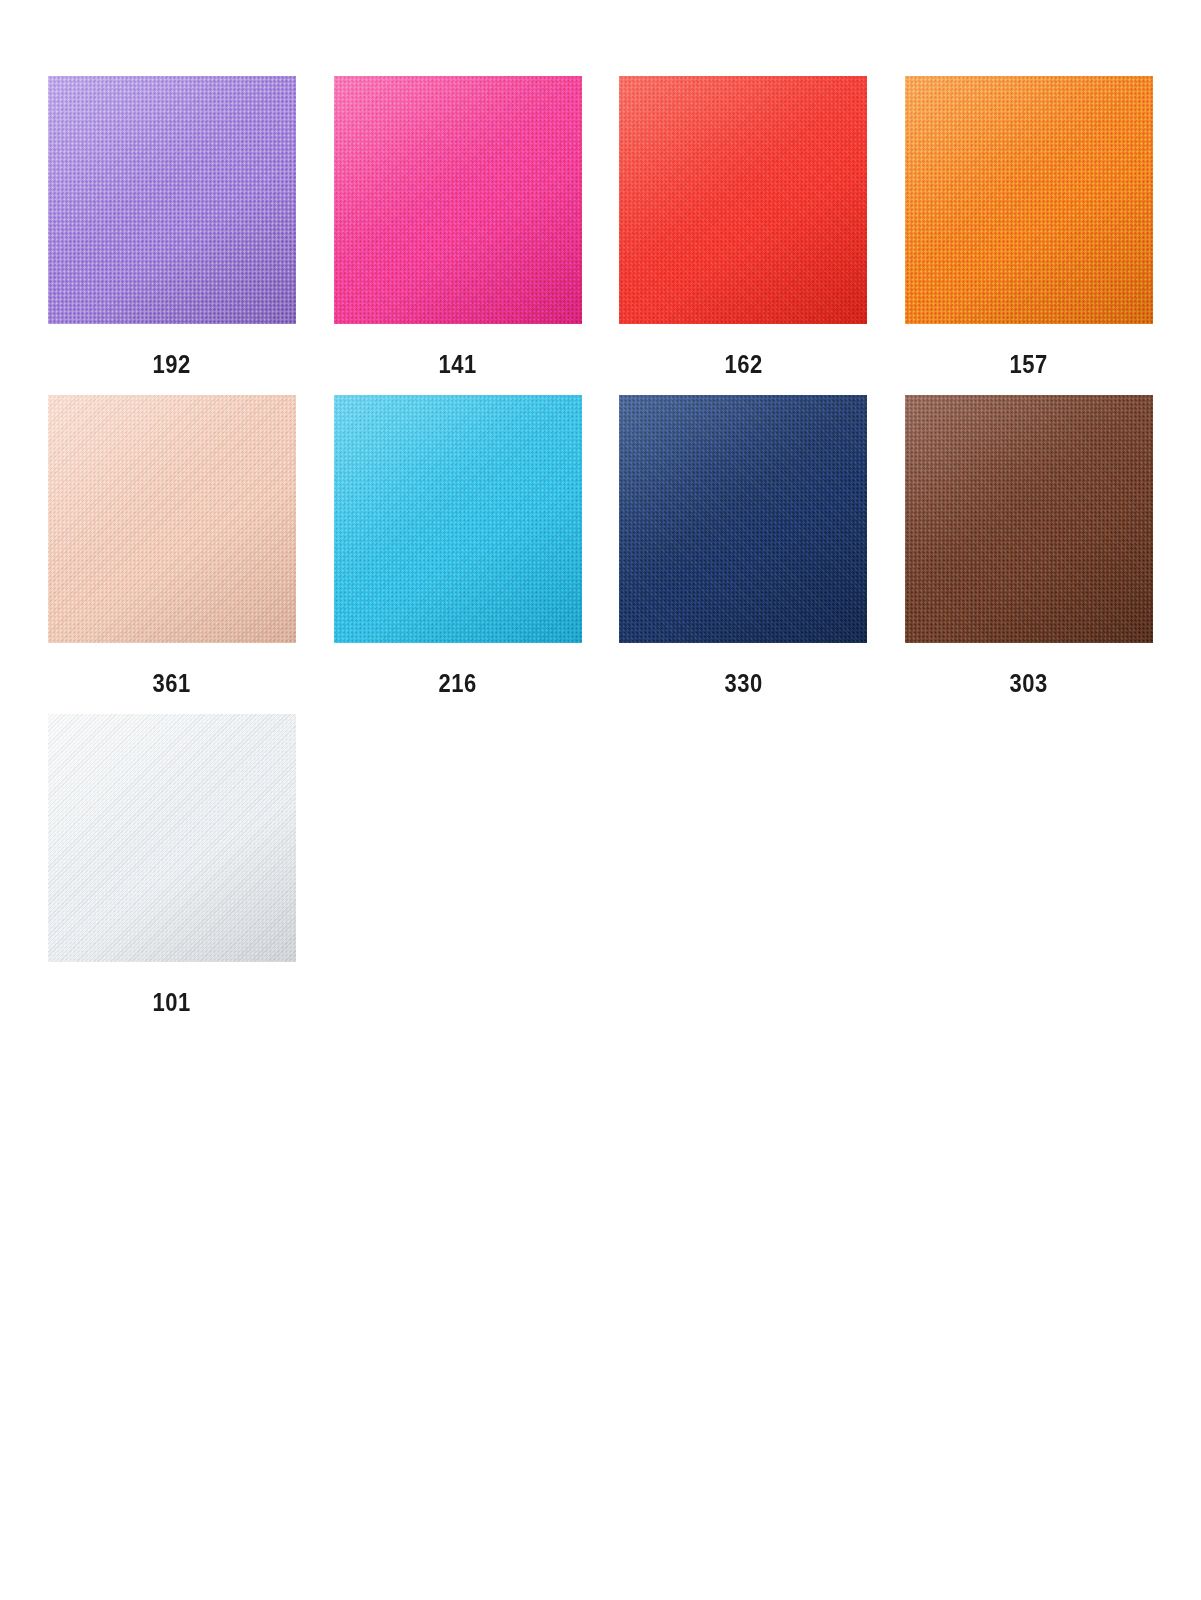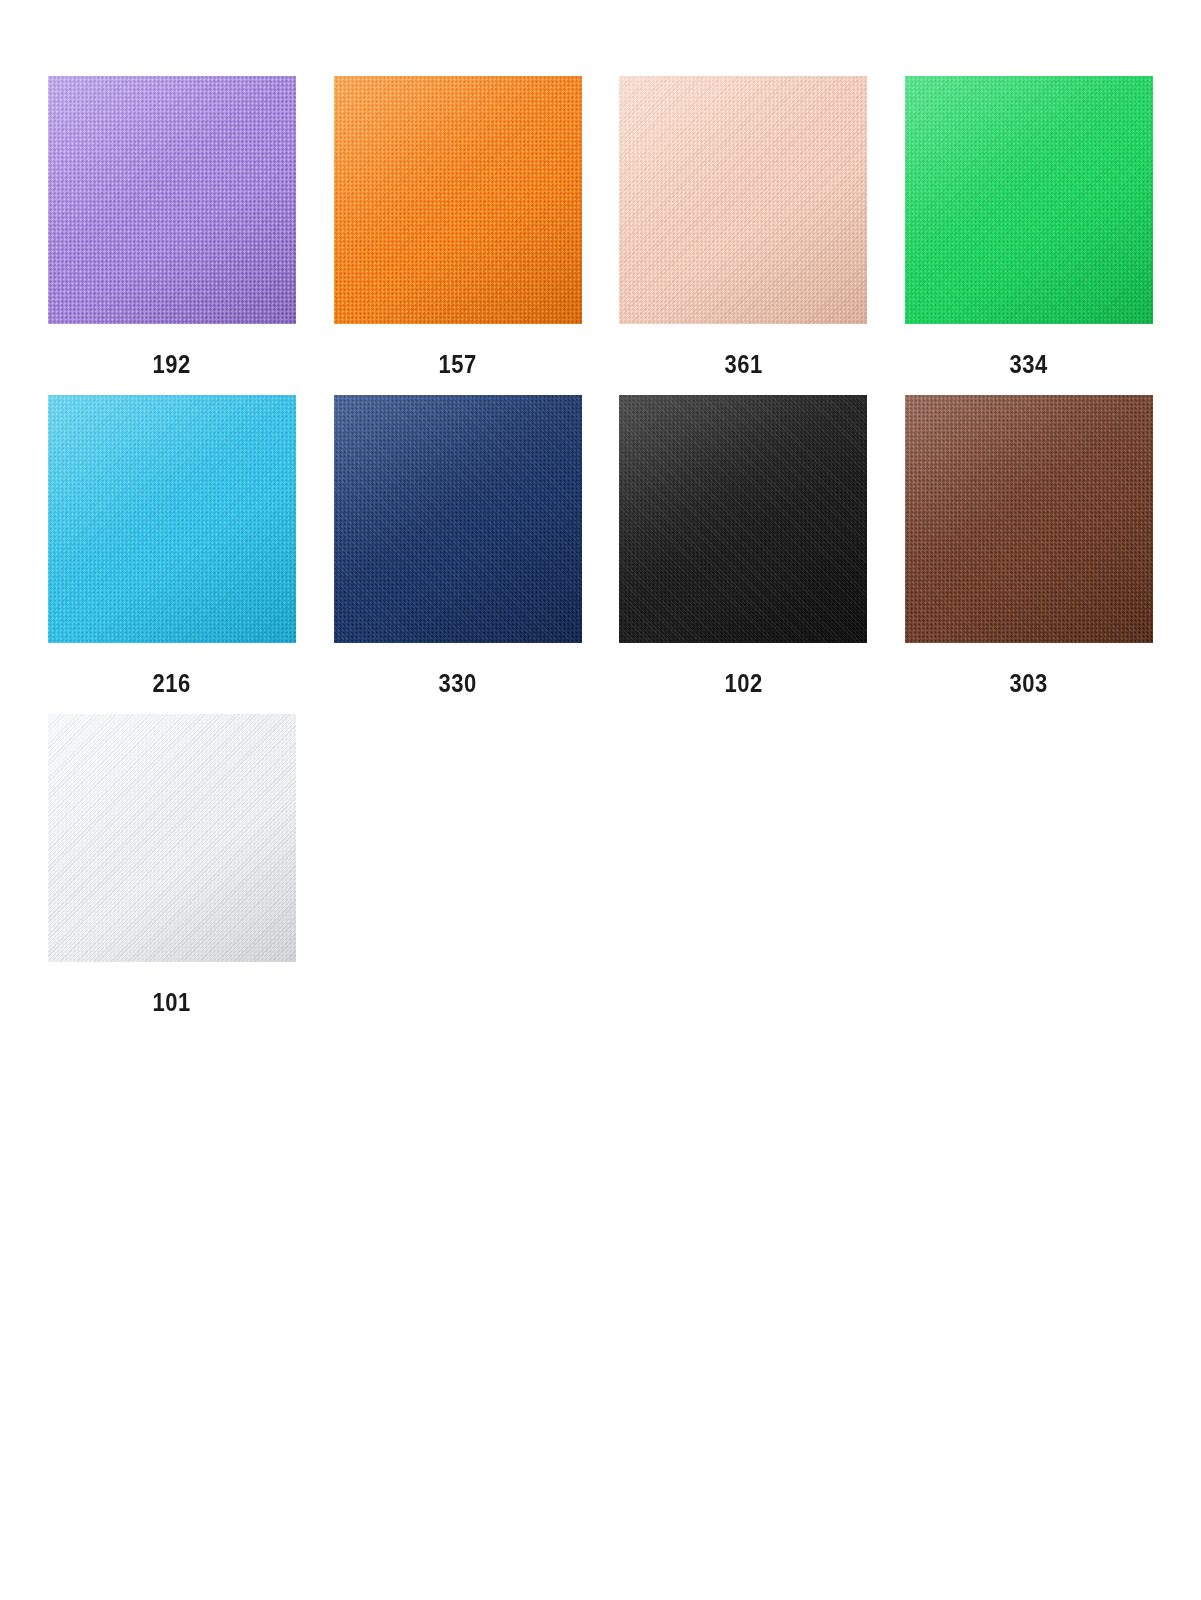--- a/index.html
+++ b/index.html
@@ -138,21 +138,39 @@
     <div class="swatch-cell">
       <div class="swatch-chip">
         <div class="base" style="background: linear-gradient(143deg, rgb(183, 156, 234) 0%, rgb(165, 134, 221) 45%, rgb(165, 134, 221) 62%, rgb(146, 115, 204) 100%);"></div>
         <div class="weave"></div>
         <div class="weave2"></div>
         <div class="sheen"></div>
       </div>
       <div class="swatch-label">192</div>
     </div>
 
-
+    <div class="swatch-cell">
+      <div class="swatch-chip">
+        <div class="base" style="background: linear-gradient(143deg, rgb(251, 98, 172) 0%, rgb(246, 63, 151) 45%, rgb(246, 63, 151) 62%, rgb(234, 37, 130) 100%);"></div>
+        <div class="weave"></div>
+        <div class="weave2"></div>
+        <div class="sheen"></div>
+      </div>
+      <div class="swatch-label">141</div>
+    </div>
+
+    <div class="swatch-cell">
+      <div class="swatch-chip">
+        <div class="base" style="background: linear-gradient(143deg, rgb(250, 86, 74) 0%, rgb(246, 55, 47) 45%, rgb(246, 55, 47) 62%, rgb(229, 35, 24) 100%);"></div>
+        <div class="weave"></div>
+        <div class="weave2"></div>
+        <div class="sheen"></div>
+      </div>
+      <div class="swatch-label">162</div>
+    </div>
 
     <div class="swatch-cell">
       <div class="swatch-chip">
         <div class="base" style="background: linear-gradient(143deg, rgb(251, 154, 60) 0%, rgb(245, 130, 31) 45%, rgb(245, 130, 31) 62%, rgb(233, 114, 16) 100%);"></div>
         <div class="weave"></div>
         <div class="weave2"></div>
         <div class="sheen"></div>
       </div>
       <div class="swatch-label">157</div>
     </div>
@@ -161,29 +179,20 @@
     <div class="swatch-cell">
       <div class="swatch-chip">
         <div class="base" style="background: linear-gradient(143deg, rgb(250, 219, 204) 0%, rgb(244, 205, 187) 45%, rgb(244, 205, 187) 62%, rgb(238, 191, 169) 100%);"></div>
         <div class="weave"></div>
         <div class="weave2"></div>
         <div class="sheen"></div>
       </div>
       <div class="swatch-label">361</div>
     </div>
 
-    <div class="swatch-cell">
-      <div class="swatch-chip">
-        <div class="base" style="background: linear-gradient(143deg, rgb(62, 224, 121) 0%, rgb(31, 211, 94) 45%, rgb(31, 211, 94) 62%, rgb(19, 193, 79) 100%);"></div>
-        <div class="weave"></div>
-        <div class="weave2"></div>
-        <div class="sheen"></div>
-      </div>
-      <div class="swatch-label">334</div>
-    </div>
 
 
     <div class="swatch-cell">
       <div class="swatch-chip">
         <div class="base" style="background: linear-gradient(143deg, rgb(85, 207, 239) 0%, rgb(53, 193, 232) 45%, rgb(53, 193, 232) 62%, rgb(31, 178, 221) 100%);"></div>
         <div class="weave"></div>
         <div class="weave2"></div>
         <div class="sheen"></div>
       </div>
       <div class="swatch-label">216</div>
@@ -194,29 +203,20 @@
       <div class="swatch-chip">
         <div class="base" style="background: linear-gradient(143deg, rgb(43, 74, 131) 0%, rgb(29, 53, 102) 45%, rgb(29, 53, 102) 62%, rgb(21, 42, 83) 100%);"></div>
         <div class="weave"></div>
         <div class="weave2"></div>
         <div class="sheen"></div>
       </div>
       <div class="swatch-label">330</div>
     </div>
 
 
-    <div class="swatch-cell">
-      <div class="swatch-chip">
-        <div class="base" style="background: linear-gradient(143deg, rgb(46, 46, 46) 0%, rgb(28, 28, 28) 45%, rgb(28, 28, 28) 62%, rgb(16, 16, 16) 100%);"></div>
-        <div class="weave"></div>
-        <div class="weave2"></div>
-        <div class="sheen"></div>
-      </div>
-      <div class="swatch-label">102</div>
-    </div>
 
     <div class="swatch-cell">
       <div class="swatch-chip">
         <div class="base" style="background: linear-gradient(143deg, rgb(133, 81, 64) 0%, rgb(111, 63, 43) 45%, rgb(111, 63, 43) 62%, rgb(92, 50, 32) 100%);"></div>
         <div class="weave"></div>
         <div class="weave2"></div>
         <div class="sheen"></div>
       </div>
       <div class="swatch-label">303</div>
     </div>

